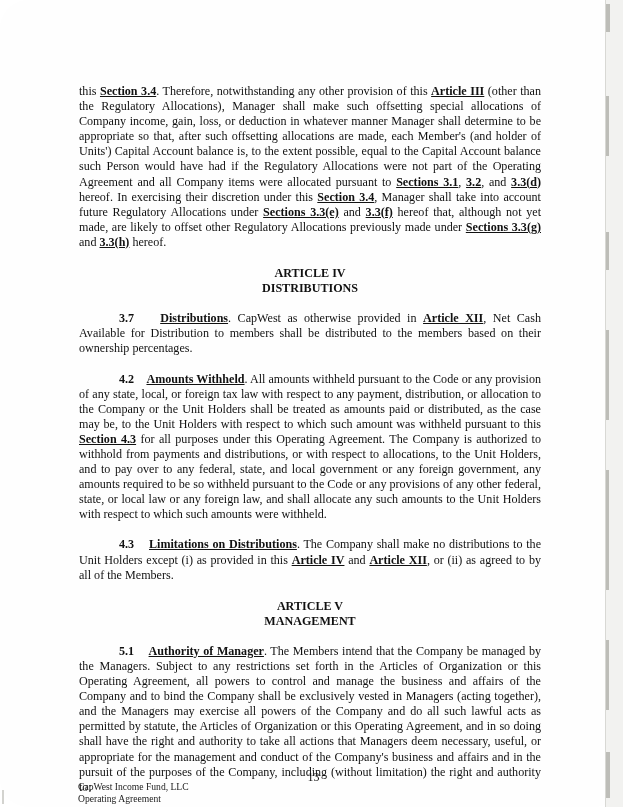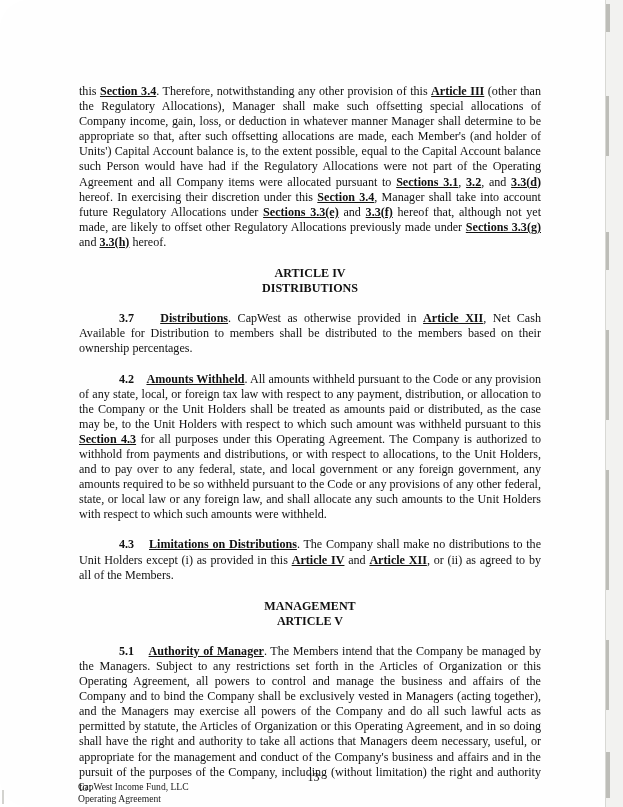--- a/index.html
+++ b/index.html
@@ -130,22 +130,22 @@
 
     <p><span class="para-num">&nbsp;</span><span class="b">4.2</span><span>&nbsp;&nbsp;&nbsp;&nbsp;</span><span class="bu">Amounts Withheld</span><span>.  All amounts withheld pursuant to the Code or any provision of any state, local, or foreign tax law with respect to any payment, distribution, or allocation to the Company or the Unit Holders shall be treated as amounts paid or distributed, as the case may be, to the Unit Holders with respect to which such amount was withheld pursuant to this </span><span class="bu">Section 4.3</span><span> for all purposes under this Operating Agreement.  The Company is authorized to withhold from payments and distributions, or with respect to allocations, to the Unit Holders, and to pay over to any federal, state, and local government or any foreign government, any amounts required to be so withheld pursuant to the Code or any provisions of any other federal, state, or local law or any foreign law, and shall allocate any such amounts to the Unit Holders with respect to which such amounts were withheld.</span></p>
 
     <div class="gap-sm"></div>
 
     <p><span class="para-num">&nbsp;</span><span class="b">4.3</span><span>&nbsp;&nbsp;&nbsp;&nbsp;</span><span class="bu">Limitations on Distributions</span><span>.  The Company shall make no distributions to the Unit Holders except (i) as provided in this </span><span class="bu">Article IV</span><span> and </span><span class="bu">Article XII</span><span>, or (ii) as agreed to by all of the Members.</span></p>
 
     <div class="gap-md"></div>
 
     <div class="article-head">
+      <div>ARTICLE V</div>
       <div>MANAGEMENT</div>
-      <div>ARTICLE V</div>
     </div>
 
     <div class="gap-sm"></div>
 
     <p><span class="para-num">&nbsp;</span><span class="b">5.1</span><span>&nbsp;&nbsp;&nbsp;&nbsp;</span><span class="bu">Authority of Manager</span><span>.  The Members intend that the Company be managed by the Managers.  Subject to any restrictions set forth in the Articles of Organization or this Operating Agreement, all powers to control and manage the business and affairs of the Company and to bind the Company shall be exclusively vested in Managers (acting together), and the Managers may exercise all powers of the Company and do all such lawful acts as permitted by statute, the Articles of Organization or this Operating Agreement, and in so doing shall have the right and authority to take all actions that Managers deem necessary, useful, or appropriate for the management and conduct of the Company's business and affairs and in the pursuit of the purposes of the Company, including (without limitation) the right and authority to:</span></p>
 
     <div class="gap-sm"></div>
 
   </div>
 

